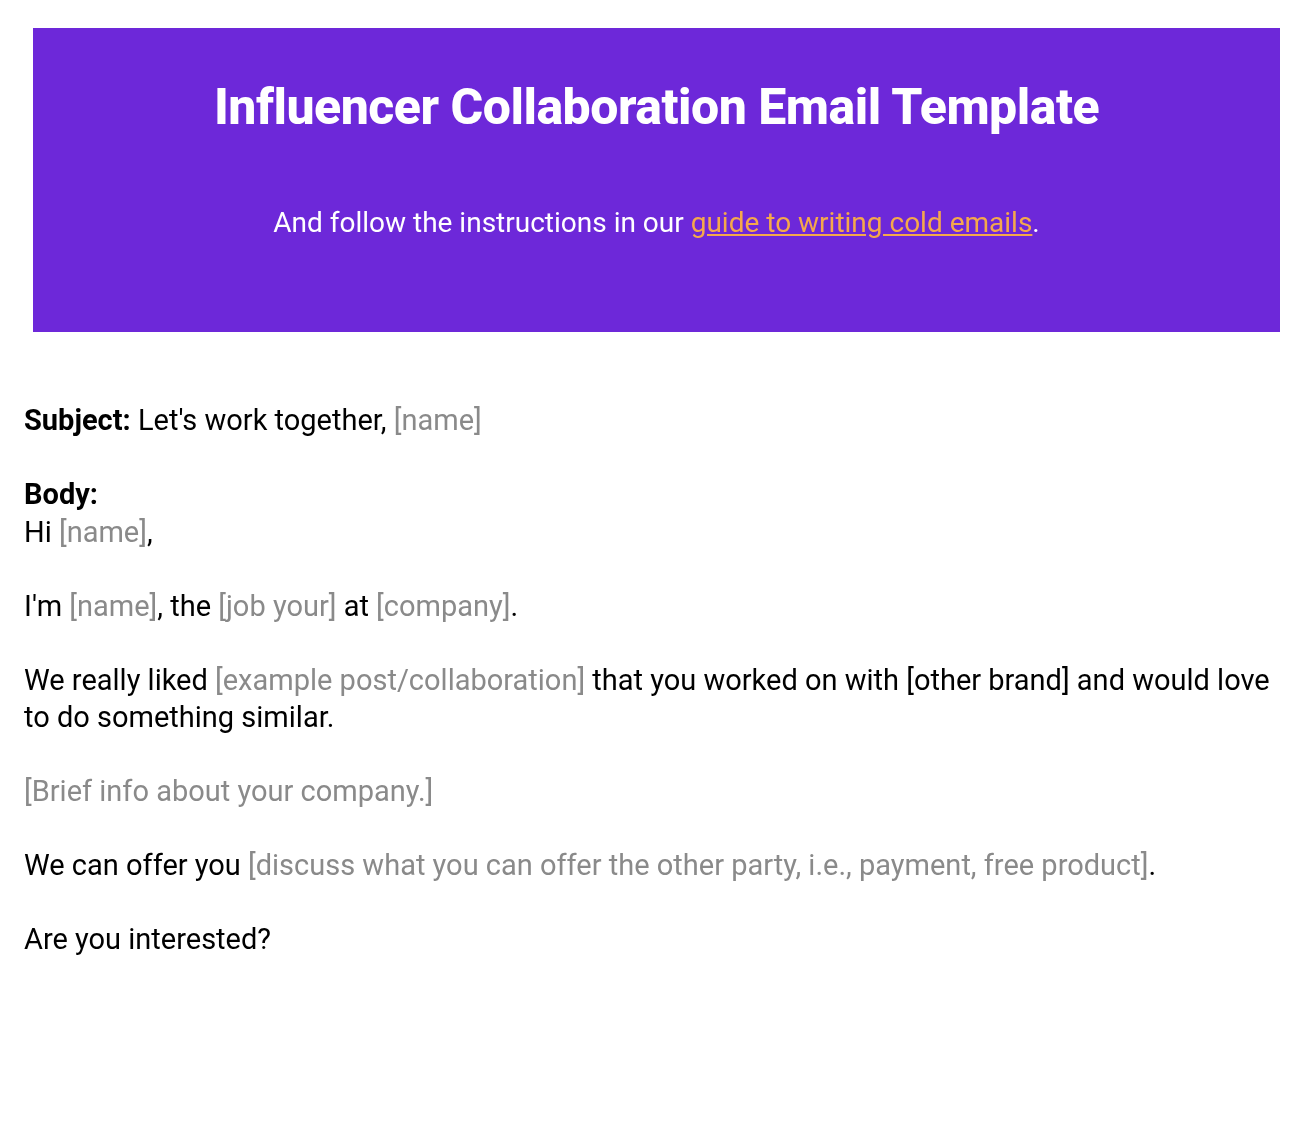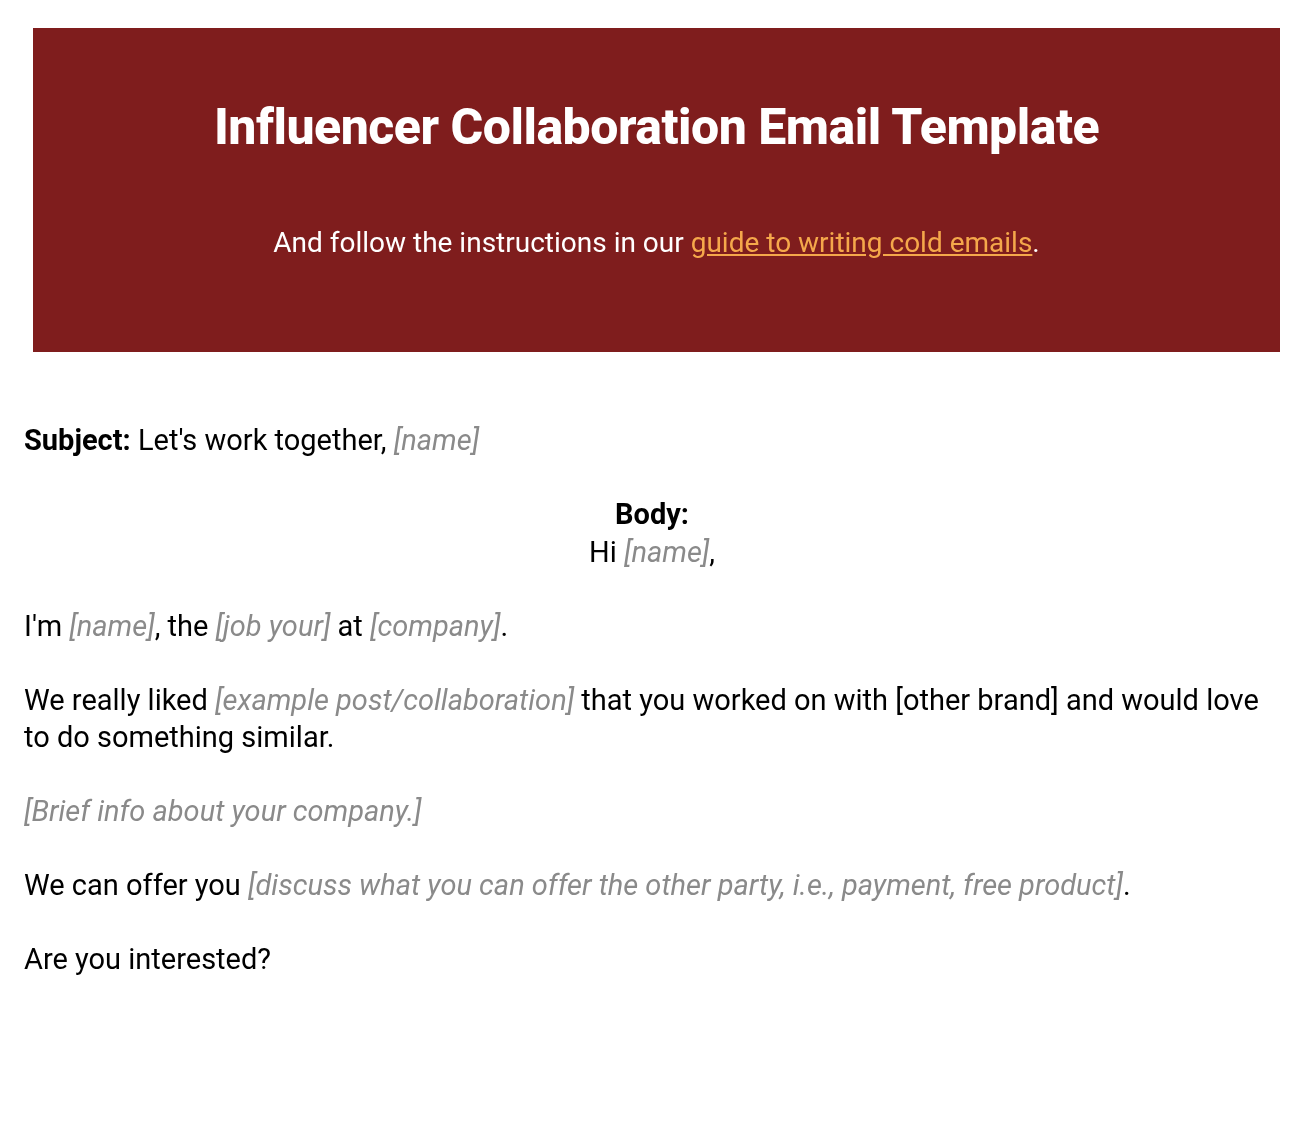--- a/index.html
+++ b/index.html
@@ -7,24 +7,24 @@
       padding: 0;
       box-sizing: border-box;
     }
     body {
       font-family: -apple-system, BlinkMacSystemFont, "Segoe UI", Roboto, Helvetica, Arial, sans-serif;
       background: #ffffff;
       padding: 28px 24px;
       width: 1304px;
     }
     .banner {
-      background: #7f1d1d;
+      background: #6d28d9;
       color: #ffffff;
       text-align: center;
-      padding: 70px 40px 90px 40px;
+      padding: 50px 40px 90px 40px;
       margin-bottom: 70px;
       margin-left: 9px;
     }
     .banner-title {
       font-size: 50px;
       font-weight: 800;
       letter-spacing: -0.5px;
       margin-bottom: 28px;
     }
     .banner-subtitle {
@@ -45,28 +45,26 @@
     }
     .content p {
       margin-bottom: 37px;
     }
     .label {
       font-weight: 700;
       margin-top: 20px;
     }
     .placeholder {
       color: #8a8a8a;
-      font-style: italic;
     }
     .subject-line {
       margin-bottom: 37px;
     }
     .body-label-line {
       margin-bottom: 0;
-      text-align: center;
     }
   </style>
 </head>
 <body>
 
 <div class="banner">
   <h1 class="banner-title">Influencer Collaboration Email Template</h1>
   <div class="banner-subtitle">
     <br>
     <span>And follow the instructions in our </span><a href="#" class="banner-link">guide to writing cold emails</a><span>.</span>

